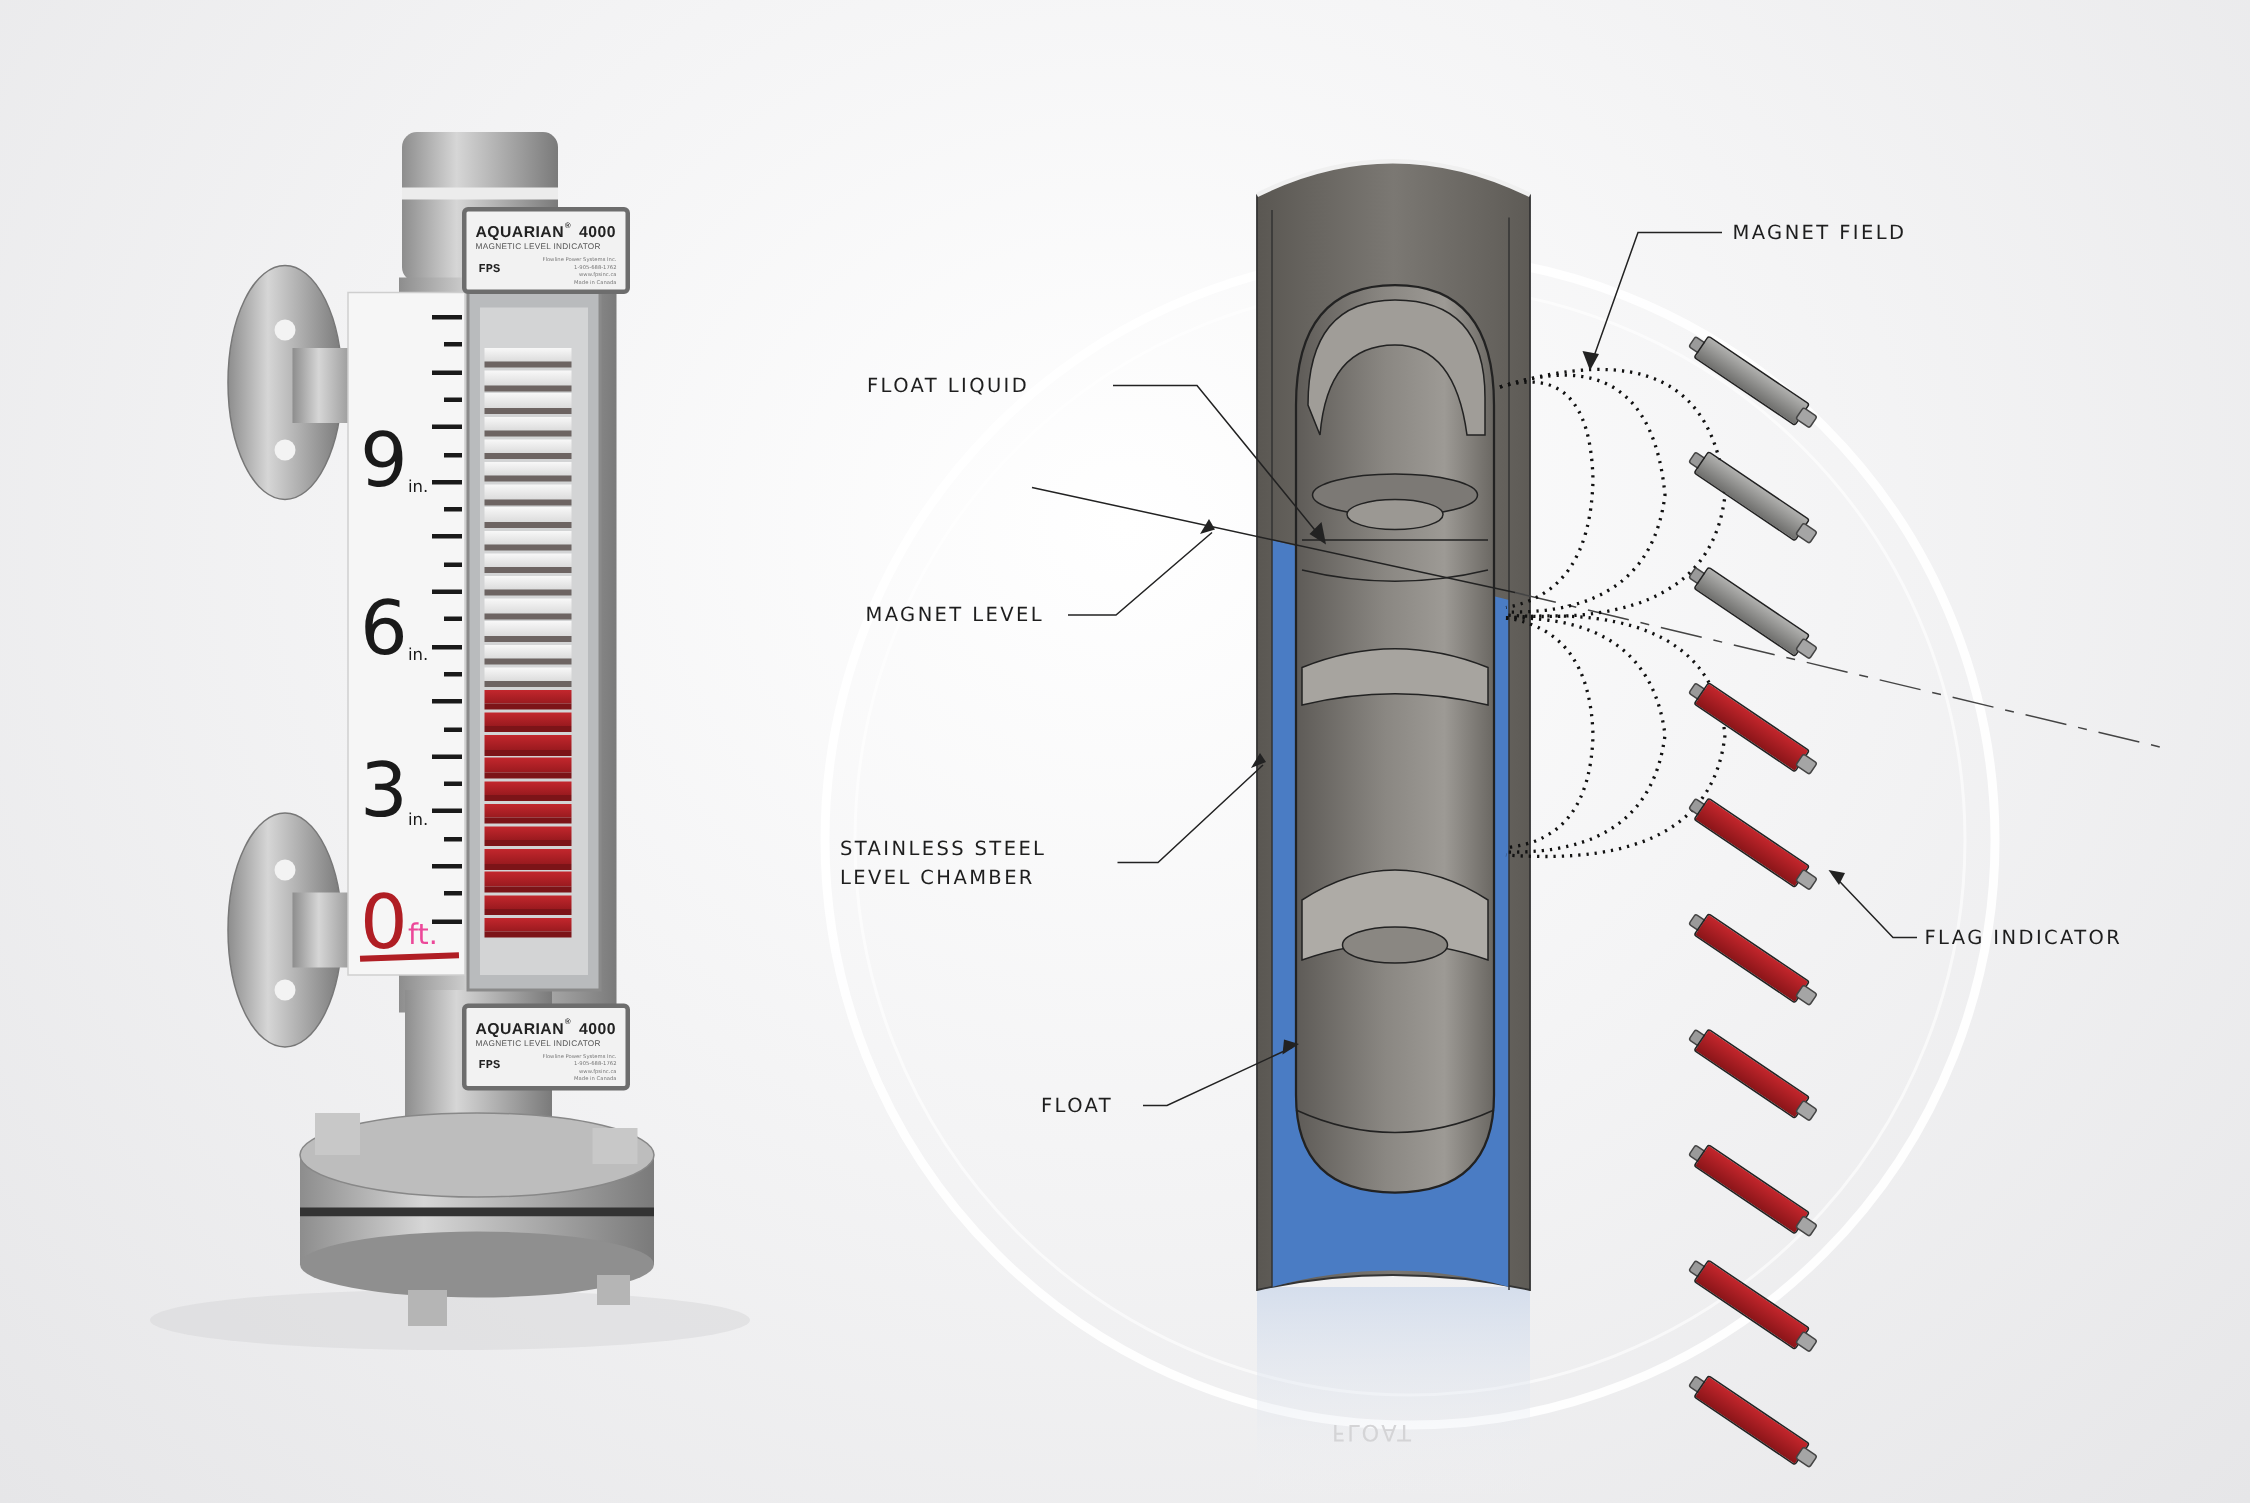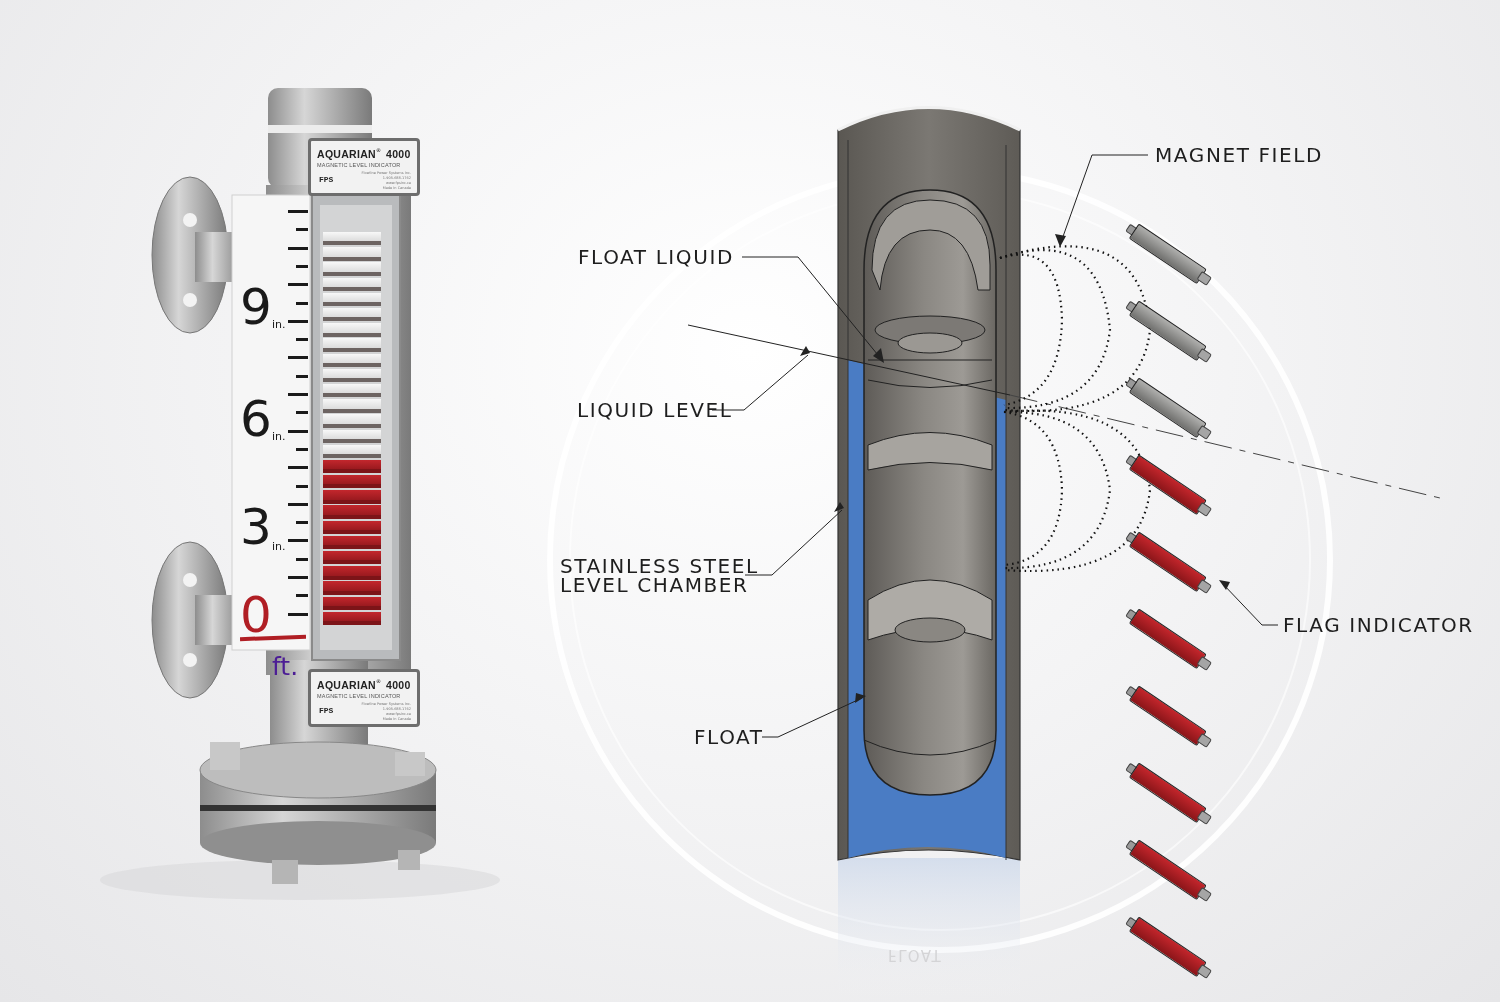--- a/index.html
+++ b/index.html
@@ -4,35 +4,35 @@
 <style>
   html, body { margin:0; padding:0; }
   body {
     width:1500px; height:1002px; overflow:hidden; position:relative;
     background: radial-gradient(ellipse at 50% 35%, #ffffff 0%, #f4f4f5 45%, #e6e6e8 100%);
     font-family: "DejaVu Sans", sans-serif;
   }
   .stage { position:absolute; left:0; top:0; width:1500px; height:1002px; }
   .label {
     position:absolute; color:#1e1e1e; font-family:"DejaVu Sans", sans-serif;
-    font-size:20px; letter-spacing:1.6px; white-space:nowrap; line-height:19px;
+    font-size:13px; letter-spacing:1.6px; white-space:nowrap; line-height:19px;
   }
-  .label.center { text-align:center; }
+  .label.center { text-align:left; }
   .plate {
     position:absolute; background:#f2f2f2; border:3px solid #6d6d6d; border-radius:4px;
     width:112px; height:58px; box-sizing:border-box; padding:2px 6px;
   }
   .plate .brand { font-family:"Liberation Sans", sans-serif; font-weight:bold; font-size:10.5px; color:#222; letter-spacing:0.3px; }
   .plate .sub { font-family:"Liberation Sans", sans-serif; font-size:5.5px; color:#555; letter-spacing:0.2px; }
   .plate .fps { font-family:Liberation Mono, monospace; font-weight:bold; font-size:8px; color:#222; position:absolute; left:8px; top:34px; }
   .plate .fine { position:absolute; right:6px; top:30px; font-size:3.5px; color:#777; text-align:right; line-height:5px; width:50px; }
   .scale-num { position:absolute; font-family:"DejaVu Sans", sans-serif; font-size:50px; color:#1a1a1a; line-height:50px; }
   .scale-unit { position:absolute; font-family:"DejaVu Sans", sans-serif; font-size:11px; color:#1a1a1a; }
   .scale-num.zero { color:#b01e24; }
-  .scale-unit.zero { color:#4c1d95; font-size:25px;margin-top:40px; }
+  .scale-unit.zero { color:#ec4899; font-size:19px; }
 </style>
 </head>
 <body>
 
 <div class="stage">
 
   <svg width="1500" height="1002" style="position:absolute;left:0;top:0">
     <defs>
       <linearGradient id="metal" x1="0" x2="1" y1="0" y2="0">
         <stop offset="0" stop-color="#8d8d8d"></stop>
@@ -297,21 +297,21 @@
       </div>
       <div style="position: absolute; left: 1128px; top: 911px; width: 100px; height: 18px; transform-origin: 0px 50%; transform: rotate(34deg);">
         <div style="position:absolute;left:0;top:5px;width:8px;height:7px;background:#9a9a9a;border:1px solid #444;border-radius:2px"></div>
         <div style="position:absolute;left:7px;top:0;width:80px;height:16px;border:1px solid #222;border-radius:2px;background:linear-gradient(#c4262c,#8a1519)"></div>
         <div style="position:absolute;left:86px;top:4px;width:10px;height:8px;background:#a5a5a5;border:1px solid #444;border-radius:2px"></div>
       </div>
     </div>
 
   <div class="label" style="left:1155px;top:146px;">MAGNET FIELD</div>
   <div class="label" style="left:578px;top:248px;">FLOAT LIQUID</div>
-  <div class="label" style="left:577px;top:401px;">LIQUID LEVEL</div>
+  <div class="label" style="left:577px;top:401px;">MAGNET LEVEL</div>
   <div class="label center" style="left:560px;top:557px;width:184px;">
     <div>STAINLESS STEEL</div>
     <div>LEVEL CHAMBER</div>
   </div>
   <div class="label" style="left:1283px;top:616px;">FLAG INDICATOR</div>
   <div class="label" style="left:694px;top:728px;">FLOAT</div>
   <div class="label" style="left:888px;top:945px;color:#d4d4d6;transform:scaleY(-1);font-size:15px;">FLOAT</div>
 </div>
 
 </body></html>

